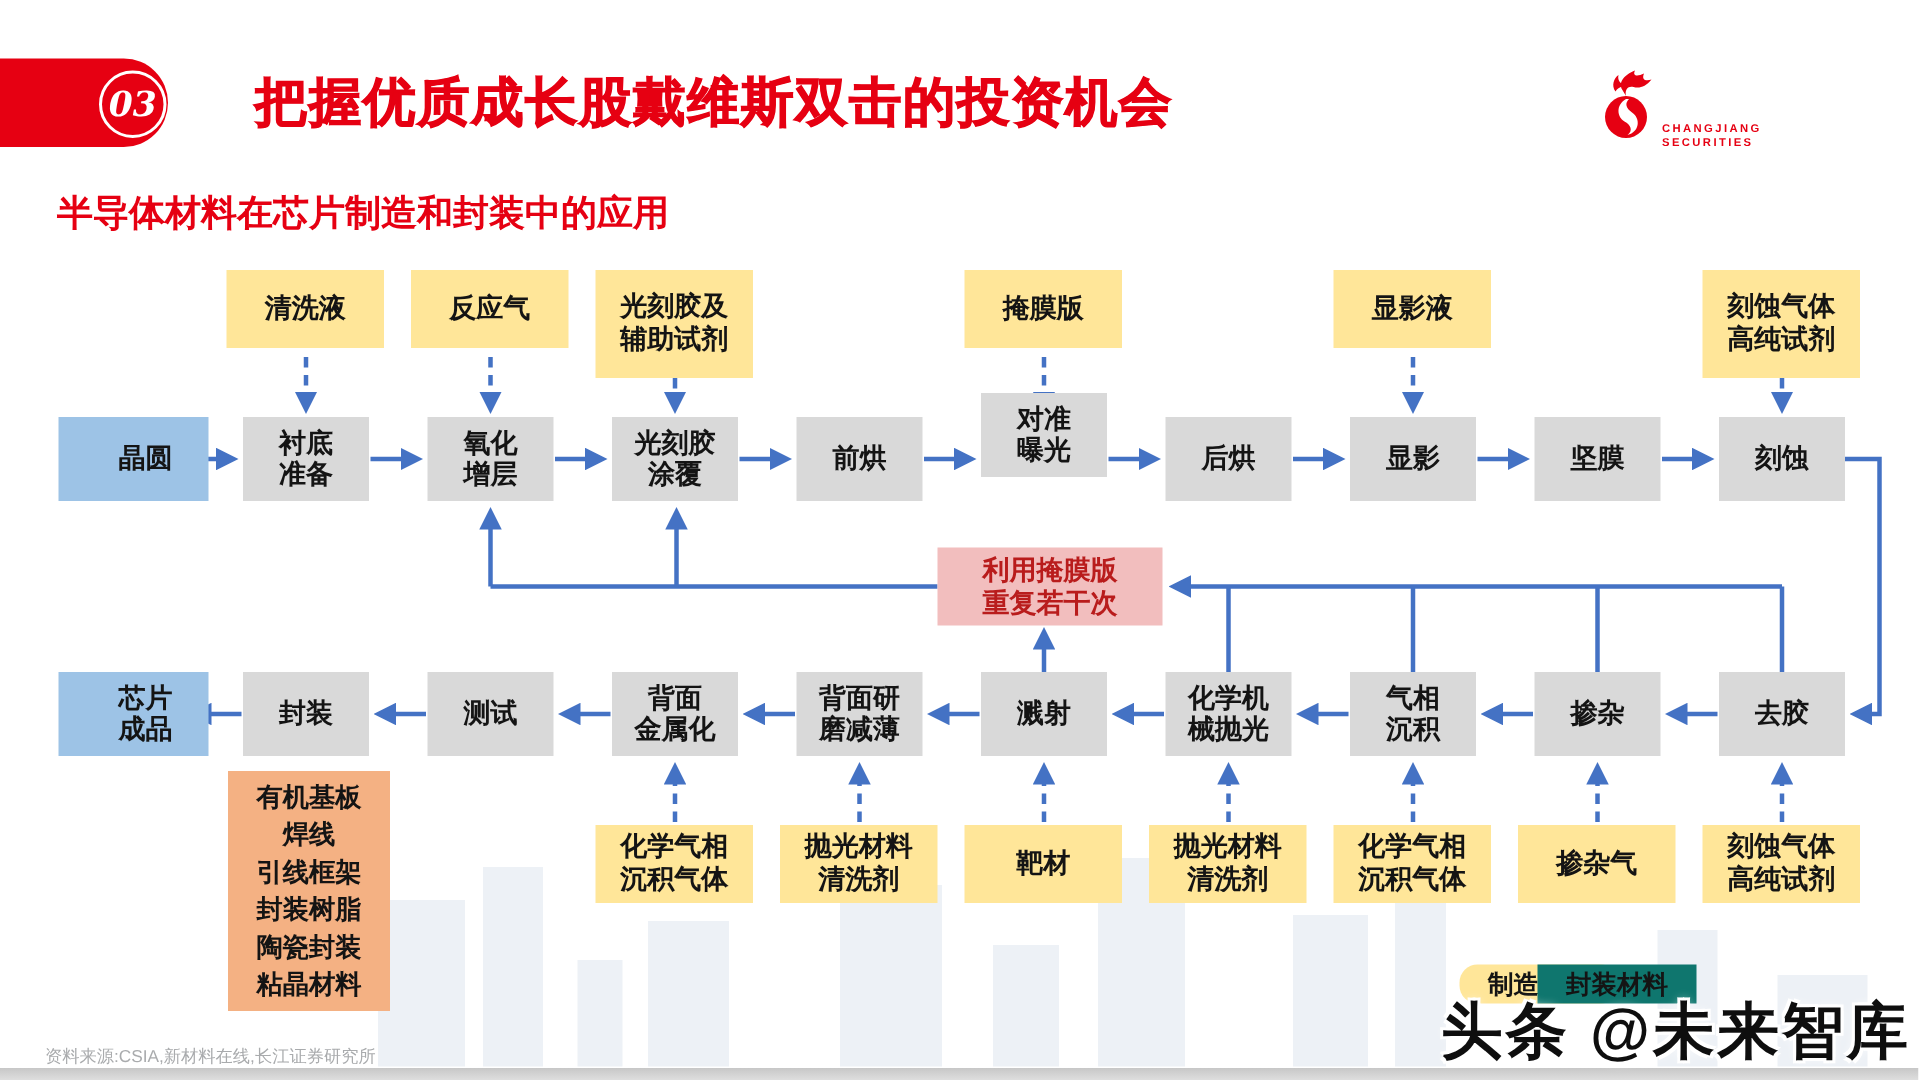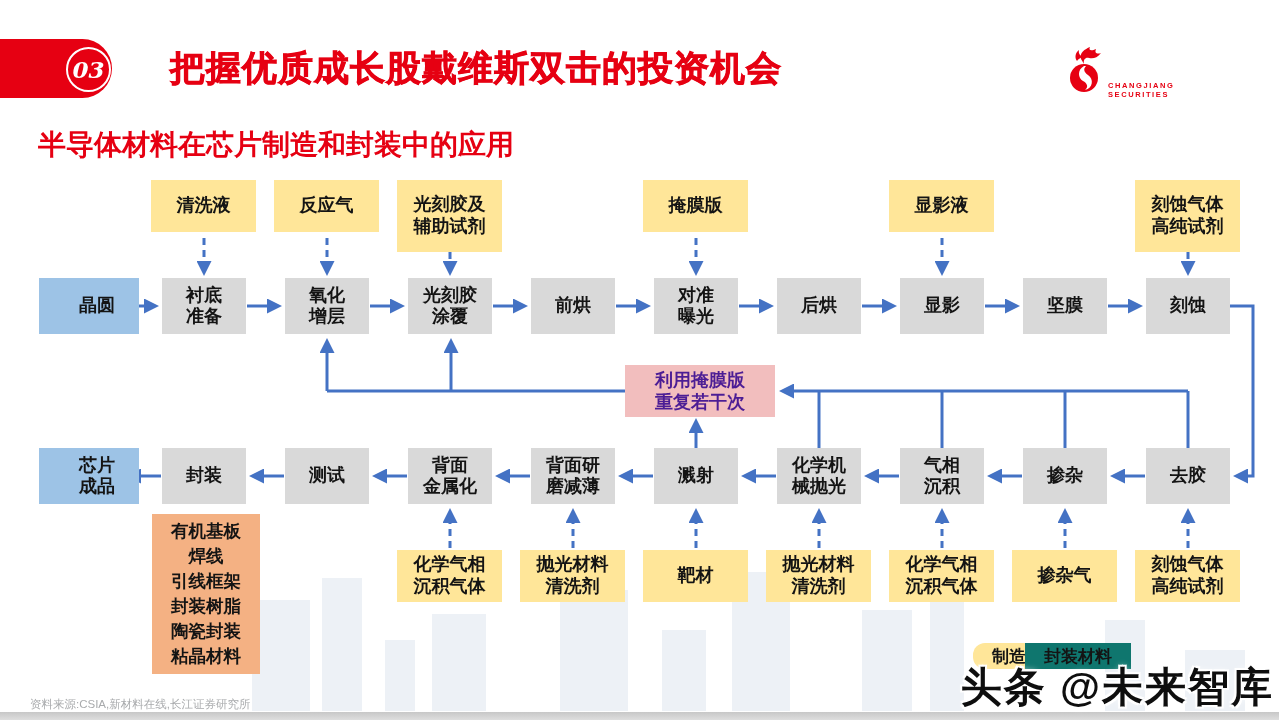--- a/index.html
+++ b/index.html
@@ -22,21 +22,21 @@
     color:#ffffff;font-size:23px;font-weight:700;font-style:italic;
     font-family:"DejaVu Serif",serif;
   }
   .page-title{
     position:absolute;left:170px;top:45px;z-index:3;
     font-size:35px;font-weight:900;color:#e60012;letter-spacing:1px;
     -webkit-text-stroke:0.8px #e60012;
   }
   .subtitle{
     position:absolute;left:38px;top:126px;z-index:3;
-    font-size:28px;font-weight:800;color:#e60012;
+    font-size:24px;font-weight:800;color:#e60012;
   }
   .logo{position:absolute;left:1063px;top:45px;width:175px;height:52px;z-index:3;}
   .logo-cn{position:absolute;left:44px;top:4px;font-size:27px;font-weight:800;color:#e60012;letter-spacing:2px;}
   .logo-en{position:absolute;left:45px;top:36px;font-size:7.5px;font-weight:700;color:#e60012;letter-spacing:1.6px;}
   
   .pbox{
     position:absolute;width:84px;height:56px;z-index:2;
     display:flex;align-items:center;justify-content:center;text-align:center;
     font-size:18px;font-weight:800;color:#141414;line-height:1.18;
     white-space:pre-line;background:#d9d9d9;
@@ -45,21 +45,21 @@
   .mat{
     position:absolute;width:105px;height:52px;z-index:2;
     display:flex;align-items:center;justify-content:center;text-align:center;
     font-size:18px;font-weight:800;color:#141414;line-height:1.22;
     white-space:pre-line;background:#ffe699;
   }
   .mat.tall{height:72px;}
   .pink{
     position:absolute;left:625px;top:365px;width:150px;height:52px;z-index:2;
     display:flex;align-items:center;justify-content:center;text-align:center;
-    font-size:18px;font-weight:800;color:#4c1d95;line-height:1.25;
+    font-size:18px;font-weight:800;color:#b91c1c;line-height:1.25;
     white-space:pre-line;background:#f2bebe;
   }
   .orange-list{
     position:absolute;left:152px;top:514px;width:108px;z-index:2;
     padding:5px 0;text-align:center;white-space:pre-line;
     font-size:17.5px;font-weight:800;color:#141414;line-height:25px;
     background:#f4b183;
   }
   
   .chip{
@@ -191,21 +191,21 @@
 高纯试剂</div>
 
 <div class="pbox blue" style="left:39px;top:278px">晶圆</div>
 <div class="pbox" style="left:162px;top:278px">衬底
 准备</div>
 <div class="pbox" style="left:285px;top:278px">氧化
 增层</div>
 <div class="pbox" style="left:408px;top:278px">光刻胶
 涂覆</div>
 <div class="pbox" style="left:531px;top:278px">前烘</div>
-<div class="pbox" style="left:654px;top:278px">对准
+<div class="pbox" style="left:654px;top:262px">对准
 曝光</div>
 <div class="pbox" style="left:777px;top:278px">后烘</div>
 <div class="pbox" style="left:900px;top:278px">显影</div>
 <div class="pbox" style="left:1023px;top:278px">坚膜</div>
 <div class="pbox" style="left:1146px;top:278px">刻蚀</div>
 
 <div class="pink">利用掩膜版
 重复若干次</div>
 
 <div class="pbox blue" style="left:39px;top:448px">芯片

